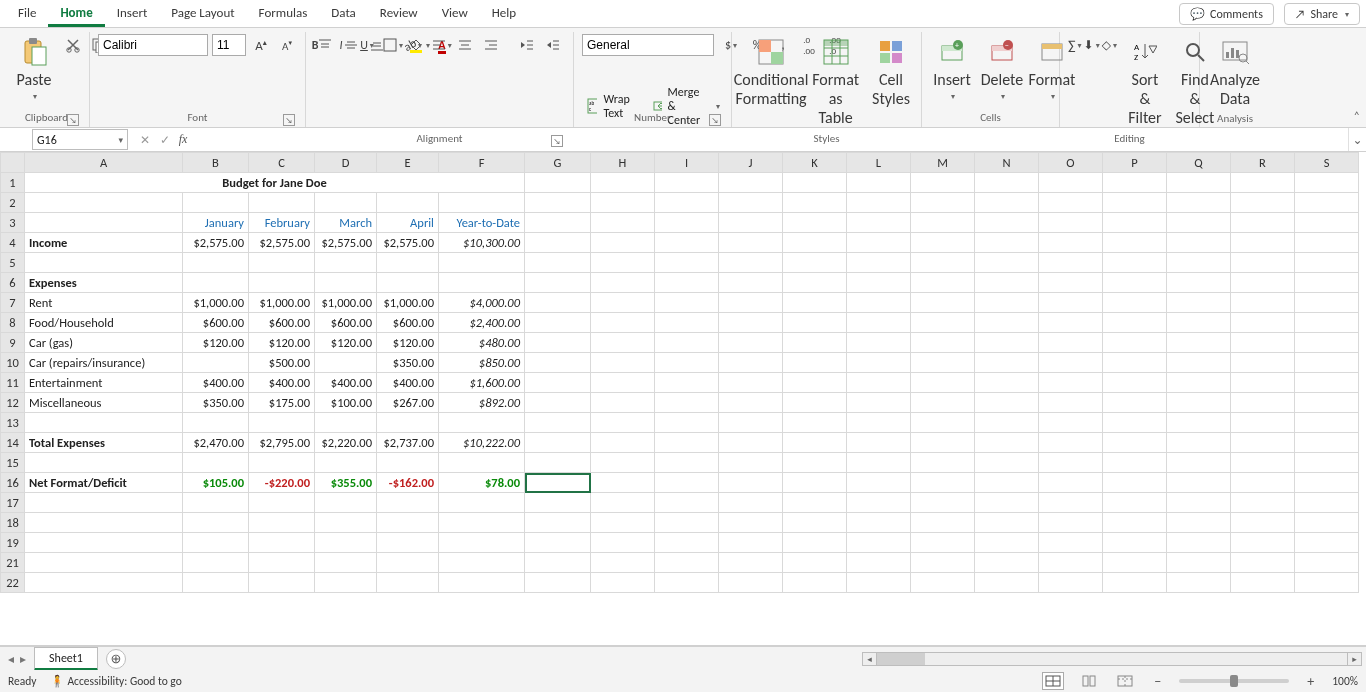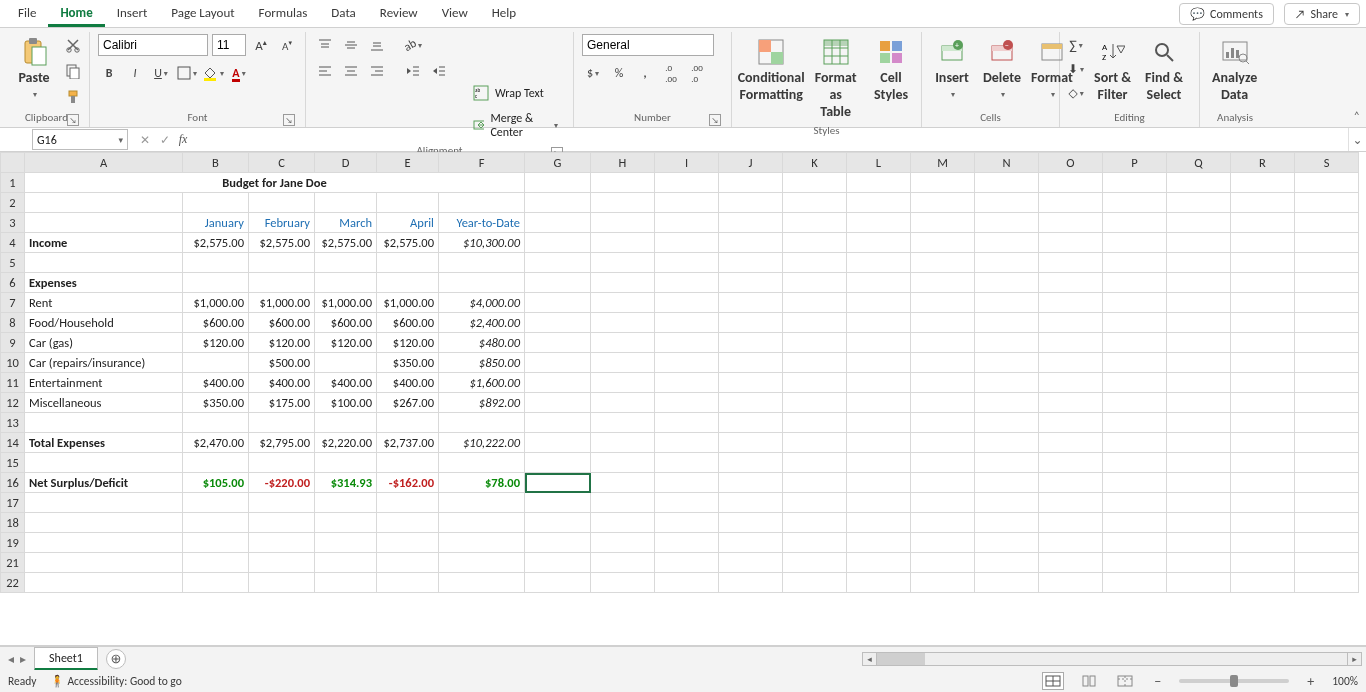--- a/index.html
+++ b/index.html
@@ -11,28 +11,28 @@
   .menubar .right-buttons { margin-left: auto; display: flex; gap: 10px; align-items: center; padding-bottom: 2px; }
   .pill-btn { border: 1px solid #c8c8c8; border-radius: 4px; padding: 3px 10px; font-size: 12px; color: #3a3a3a; background: #fff; display: flex; align-items: center; gap: 5px; cursor: pointer; }
   
   .ribbon { height: 100px; background: #f5f5f5; border-bottom: 1px solid #d0d0d0; display: flex; align-items: stretch; padding: 4px 0 0 4px; position: relative; }
   .group { display: flex; flex-direction: column; justify-content: space-between; padding: 2px 8px 0 8px; border-right: 1px solid #d8d8d8; position: relative; }
   .group .body { flex: 1; display: flex; gap: 6px; align-items: flex-start; }
   .group .label { text-align: center; font-size: 11px; color: #666; padding: 2px 0 3px; position: relative; }
   .dlg-launch { position: absolute; right: 2px; bottom: 1px; width: 12px; height: 12px; border: 1px solid #9a9a9a; font-size: 8px; color: #666; display:flex; align-items:center; justify-content:center; cursor:pointer; }
   .big-btn { display: flex; flex-direction: column; align-items: center; gap: 2px; padding: 2px 4px; cursor: pointer; min-width: 44px; }
   .big-btn .icon { width: 32px; height: 32px; display:flex; align-items:center; justify-content:center; }
-  .big-btn .cap { font-size: 14px; color: #3a3a3a; text-align:center; line-height:1.2;font-weight:bold; }
+  .big-btn .cap { font-size: 16px; color: #3a3a3a; text-align:center; line-height:1.2; }
   .small-row { display: flex; gap: 4px; align-items: center; }
   .small-btn { width: 22px; height: 22px; display:flex; align-items:center; justify-content:center; cursor:pointer; border-radius:2px; color:#444; }
   .drop-arrow { font-size: 8px; color:#666; margin-left:2px; }
   .font-select { border:1px solid #aaa; height:22px; font-size:12px; padding: 0 4px; }
   .font-name { width: 110px; }
   .font-size { width: 34px; text-align:left; }
-  .stack { display:flex; flex-direction:column; gap:4px; }
+  .stack { display:flex; flex-direction:row; gap:4px; }
   .merge-btn { display:flex; align-items:center; gap:6px; border:1px solid transparent; padding:2px 6px; font-size:12px; cursor:pointer; }
   .num-fmt { border:1px solid #aaa; height:22px; width:132px; font-size:12px; padding:0 4px;}
   .collapse { position:absolute; right:6px; bottom:4px; cursor:pointer; color:#666; }
   
   .fxbar { height: 24px; background: #fff; border-bottom: 1px solid #d0d0d0; display:flex; align-items:stretch;padding-left:28px; }
   .namebox { width: 96px; border:1px solid #bdbdbd; margin: 1px 0 1px 4px; display:flex; align-items:center; padding:0 4px; font-size:12px; position:relative; }
   .namebox .dd { margin-left:auto; font-size:9px; color:#666; cursor:pointer; }
   .fx-controls { display:flex; align-items:center; gap:2px; padding:0 8px; color:#999; }
   .fx-controls span { width:18px; text-align:center; cursor:pointer; }
   .fx-label { font-style: italic; font-family: "Times New Roman", serif; color:#555; padding-right:4px; }
@@ -824,24 +824,24 @@
             <td class="col-rest"></td>
             <td class="col-rest"></td>
             <td class="col-rest"></td>
             <td class="col-rest"></td>
             <td class="col-rest"></td>
             <td class="col-rest"></td>
             <td class="col-rest"></td>
           </tr>
           <tr>
             <th>16</th>
-            <td class="col-A bold">Net Surplus/Deficit</td>
+            <td class="col-A bold">Net Format/Deficit</td>
             <td class="col-B num pos">$105.00</td>
             <td class="col-C num neg">-$220.00</td>
-            <td class="col-D num pos">$314.93</td>
+            <td class="col-D num pos">$355.00</td>
             <td class="col-E num neg">-$162.00</td>
             <td class="col-F num pos" style="font-style: normal; padding-left: 20px;">$78.00</td>
             <td class="col-rest sel"></td>
             <td class="col-rest"></td>
             <td class="col-rest"></td>
             <td class="col-rest"></td>
             <td class="col-rest"></td>
             <td class="col-rest"></td>
             <td class="col-rest"></td>
             <td class="col-rest"></td>

